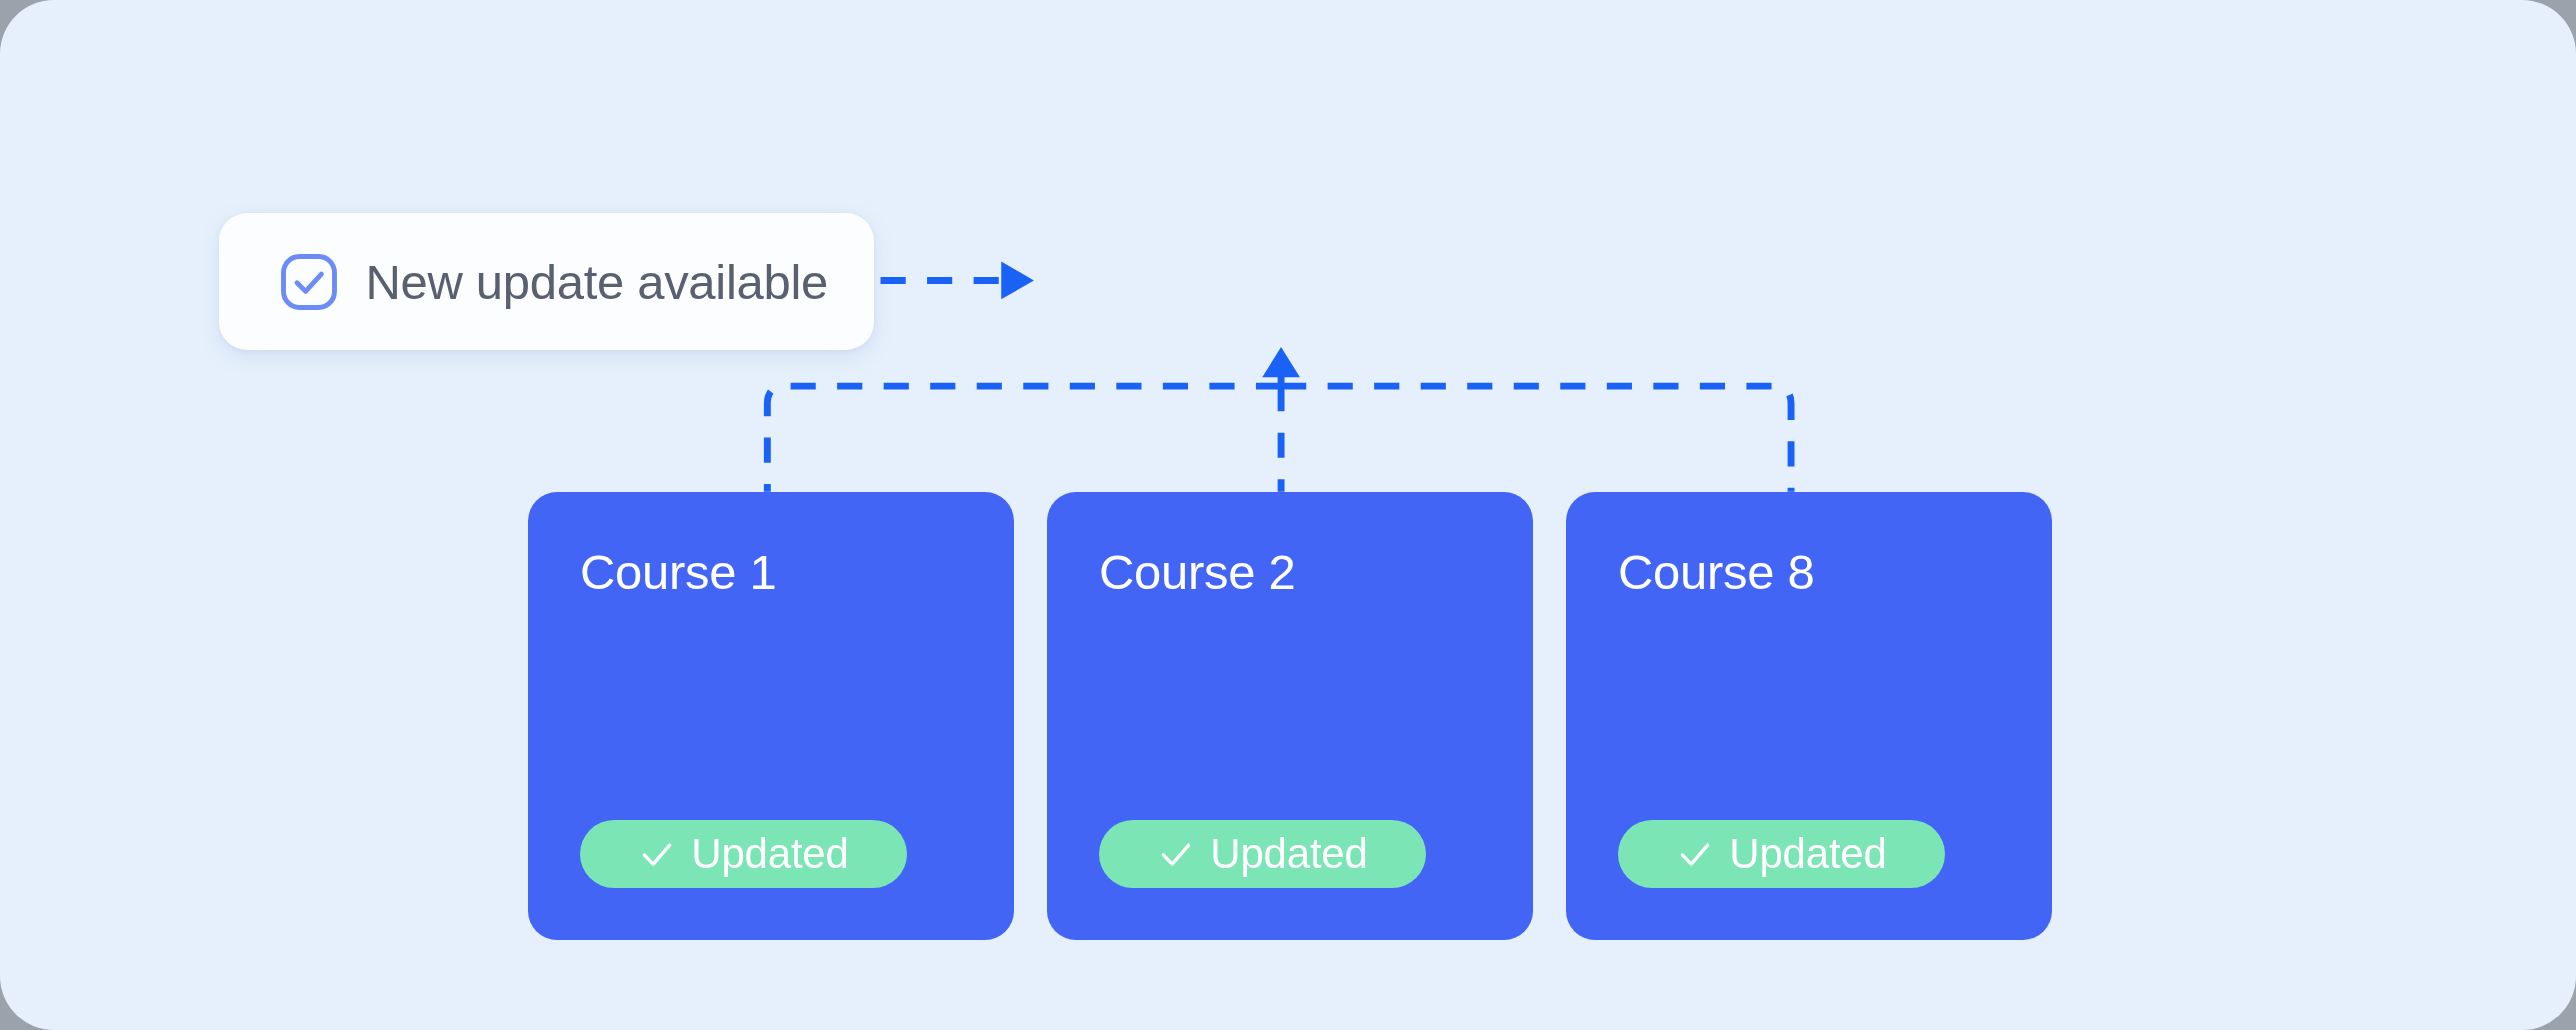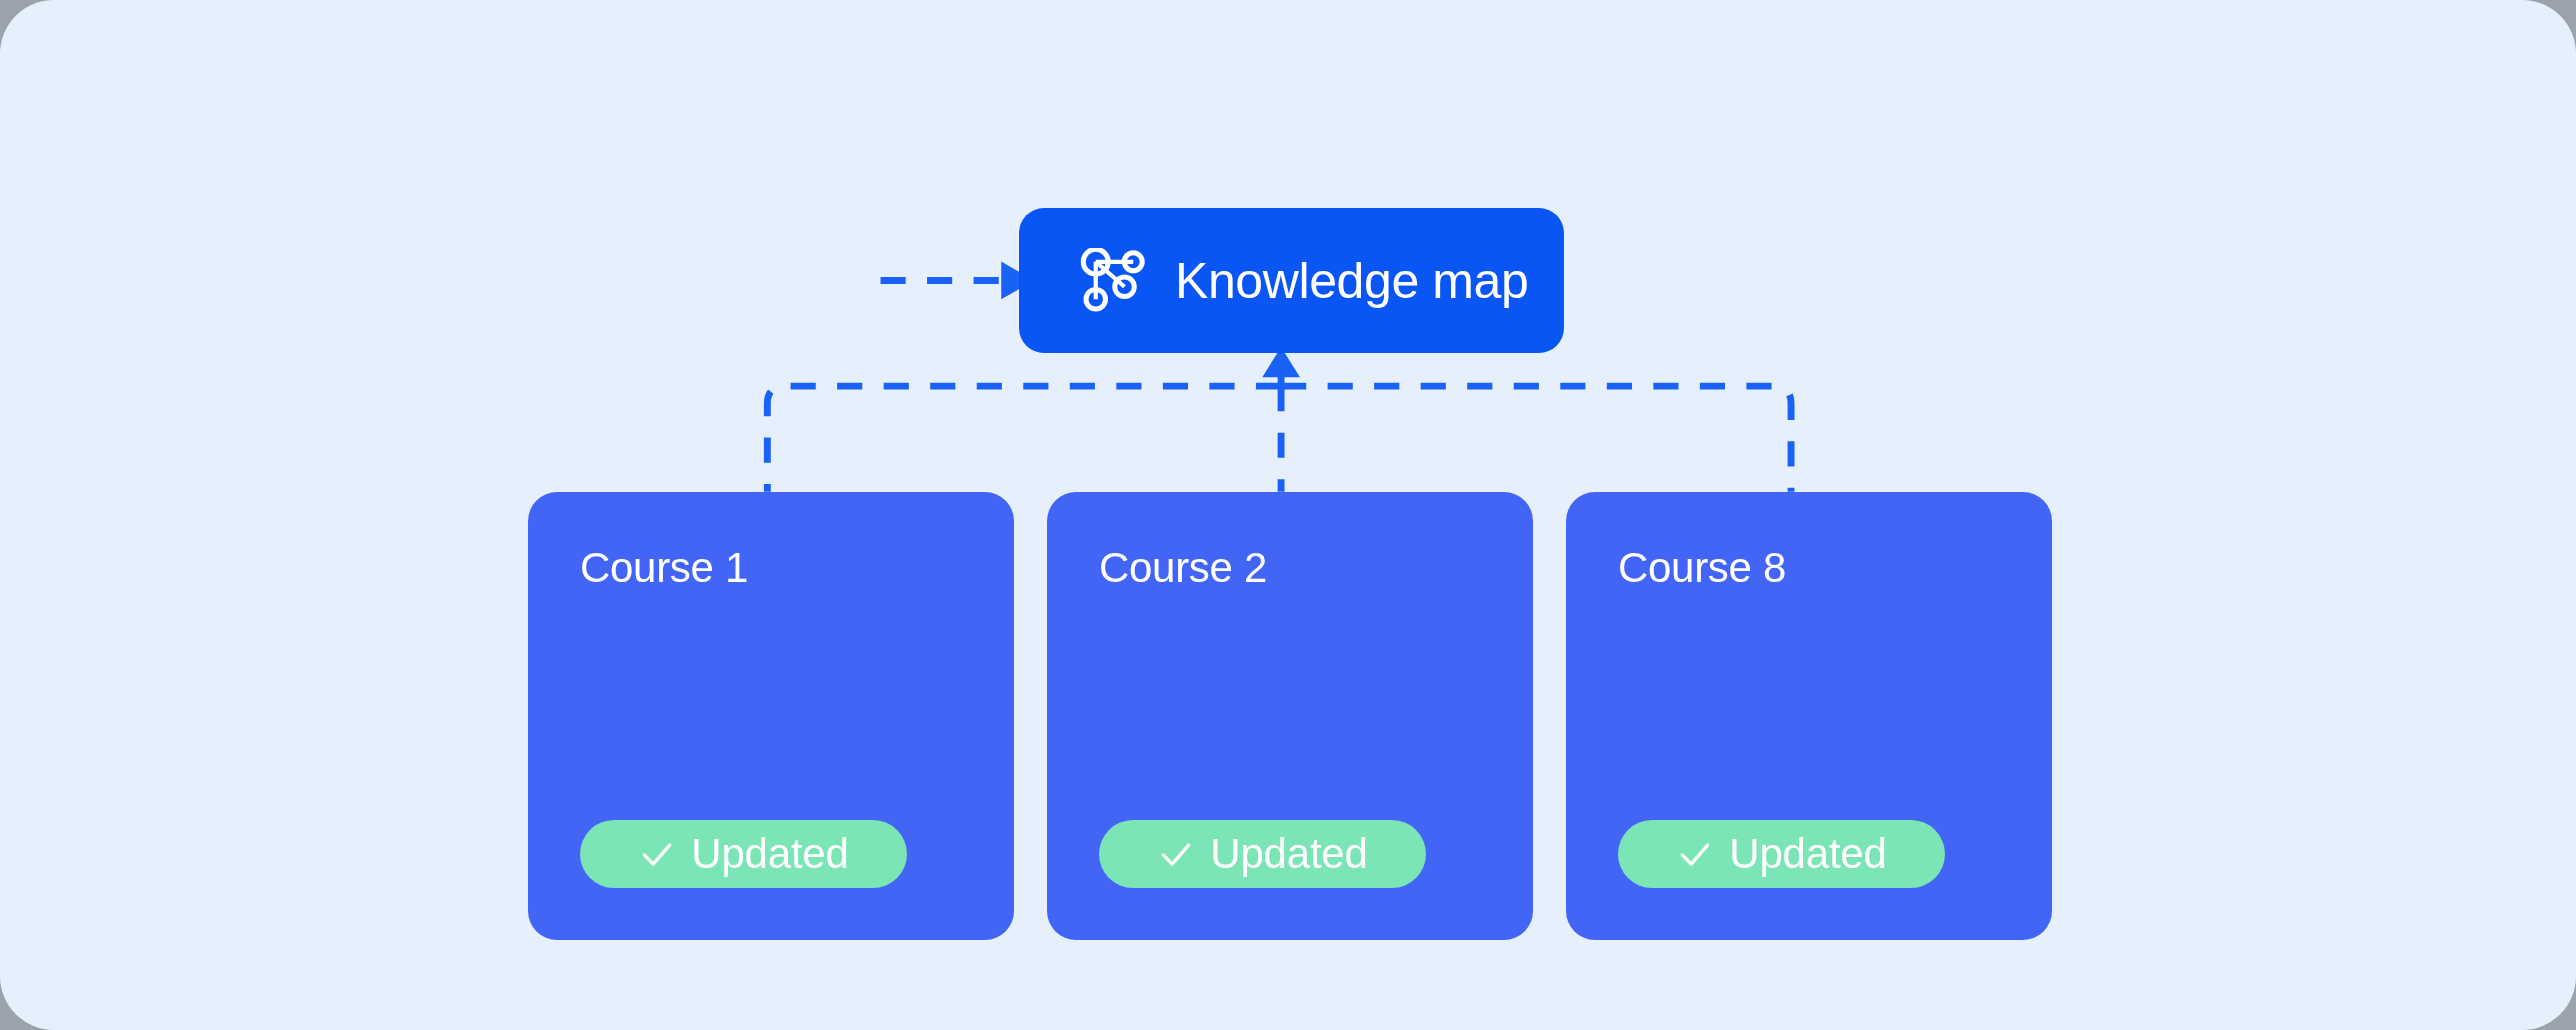--- a/index.html
+++ b/index.html
@@ -104,21 +104,21 @@
     padding: 0;
   }
   #course-card-0 { left: 528px; }
   #course-card-1 { left: 1047px; padding-left: 48px; }
   #course-card-2 { left: 1566px; }
 
   .course-title {
     position: absolute;
     left: 52px;
     top: 52px;
-    font-size: 42px;
+    font-size: 49px;
     color: #ffffff;
     letter-spacing: -0.3px;
     white-space: nowrap;
   }
 
   .updated-badge {
     position: absolute;
     left: 52px;
     bottom: 52px;
     height: 68px;
@@ -165,33 +165,28 @@
     <g stroke="#1a62f6" stroke-width="11" fill="none" stroke-dasharray="40 34" stroke-linecap="butt">
 
       <path d="M 2037 614 L 1248 614 Q 1220 614 1220 642 L 1220 782"></path>
 
       <path d="M 2037 614 L 2037 782"></path>
 
       <path d="M 2037 614 L 2820 614 Q 2848 614 2848 642 L 2848 782"></path>
     </g>
   </svg>
 
-
-  <div id="kmap-node">
-    <svg class="kmap-icon" viewBox="0 0 56 52">
-      <line x1="15" y1="11" x2="45" y2="11" stroke="#ffffff" stroke-width="3.4"></line>
-      <line x1="15" y1="11" x2="38" y2="31" stroke="#ffffff" stroke-width="3.4"></line>
-      <line x1="15" y1="11" x2="15" y2="41" stroke="#ffffff" stroke-width="3.4"></line>
-      <circle cx="15" cy="11" r="10" fill="none" stroke="#ffffff" stroke-width="4"></circle>
-      <circle cx="45" cy="11" r="7.2" fill="none" stroke="#ffffff" stroke-width="4"></circle>
-      <circle cx="38" cy="31" r="7.8" fill="none" stroke="#ffffff" stroke-width="4"></circle>
-      <circle cx="15" cy="41" r="7.8" fill="none" stroke="#ffffff" stroke-width="4"></circle>
+  <div id="notify-card">
+    <svg class="chk-icon" viewBox="0 0 32 32">
+      <rect x="2.4" y="2.4" width="27.2" height="27.2" rx="8.5" fill="none" stroke="#6b8cf5" stroke-width="2.6"></rect>
+      <path d="M 9.6 16.4 L 14.2 21 L 22.6 11.8" fill="none" stroke="#6b8cf5" stroke-width="2.6" stroke-linecap="round" stroke-linejoin="round"></path>
     </svg>
-    <span class="kmap-text">Knowledge map</span>
-  </div>
+    <span class="notify-text">New update available</span>
+  </div>
+
 
   <div id="course-card-0" class="course-card">
     <div class="course-title">Course 1</div>
     <div class="updated-badge">
       <svg class="check-icon" viewBox="0 0 24 24">
         <path d="M 4 12.6 L 9.6 18.4 L 20 6.4" fill="none" stroke="#ffffff" stroke-width="2.1" stroke-linecap="round" stroke-linejoin="round"></path>
       </svg>
       <span class="badge-label">Updated</span>
     </div>
   </div>

